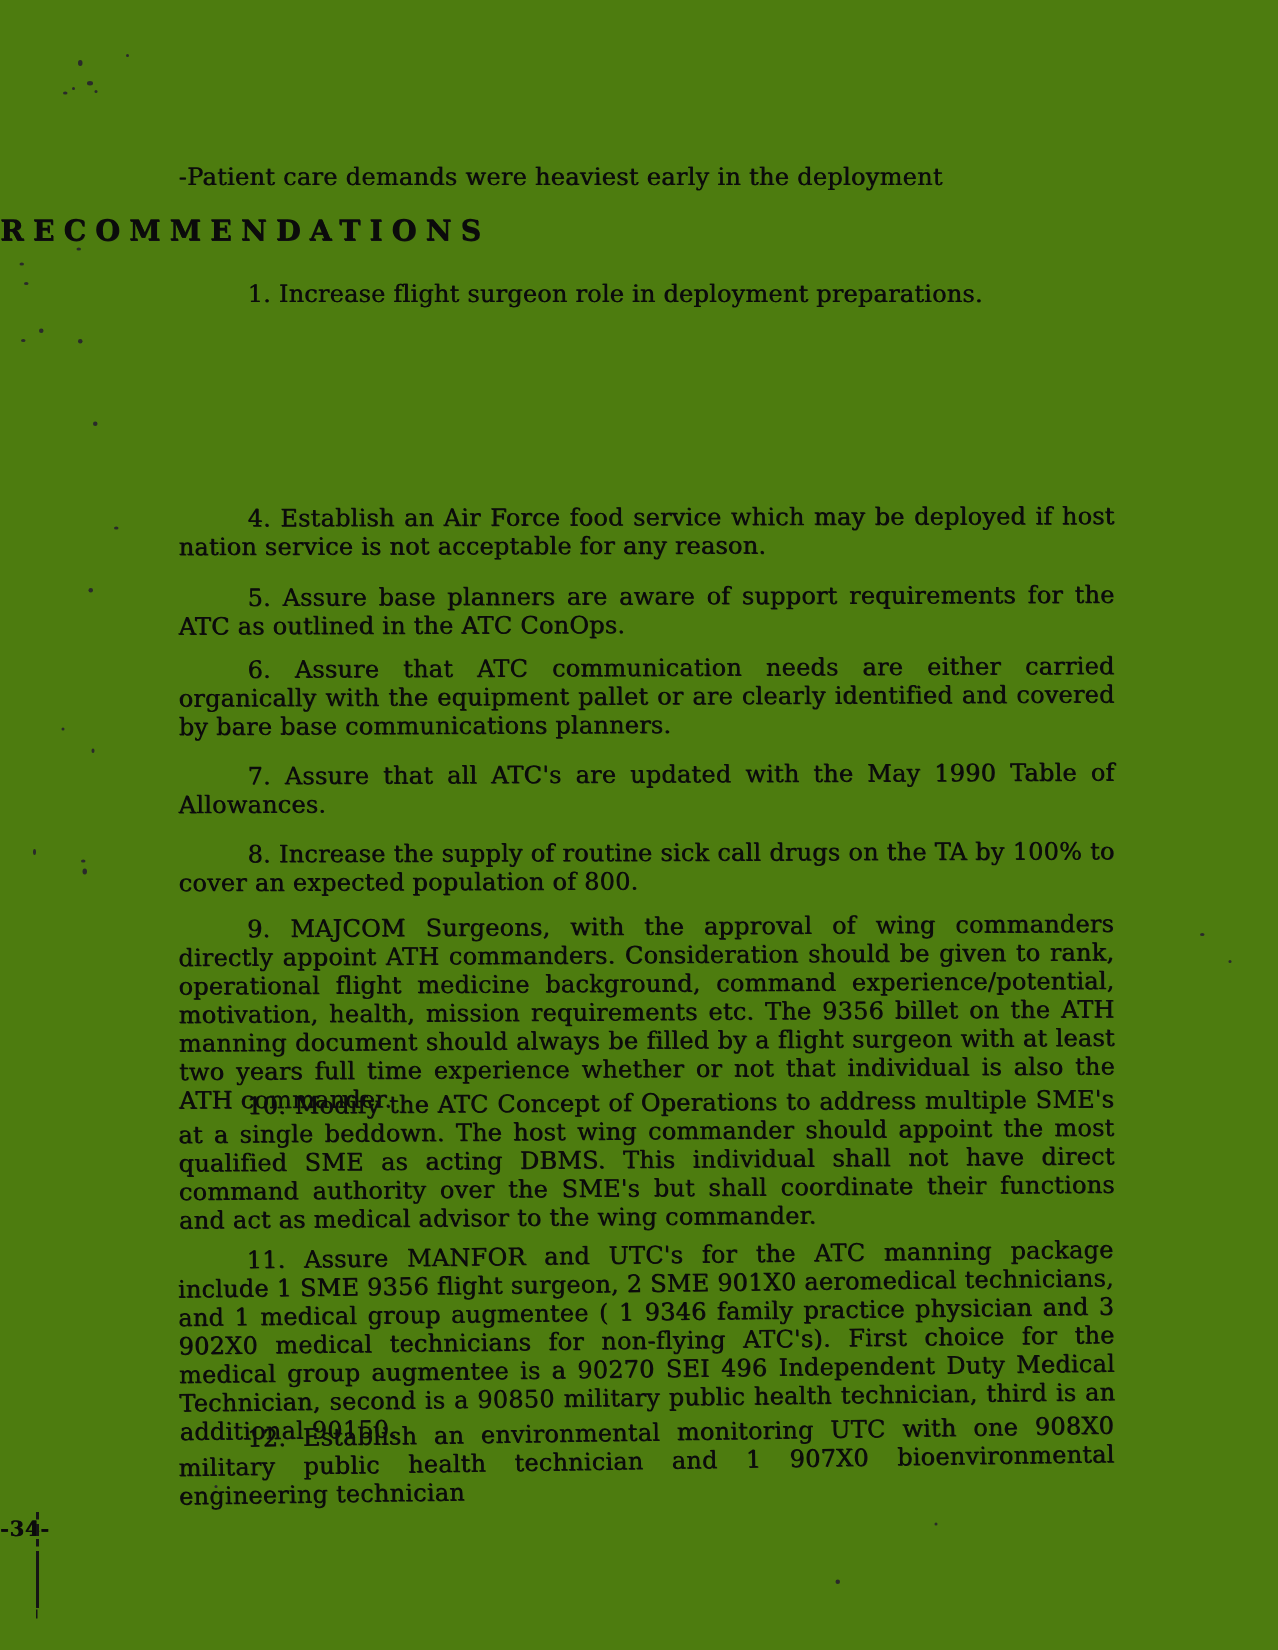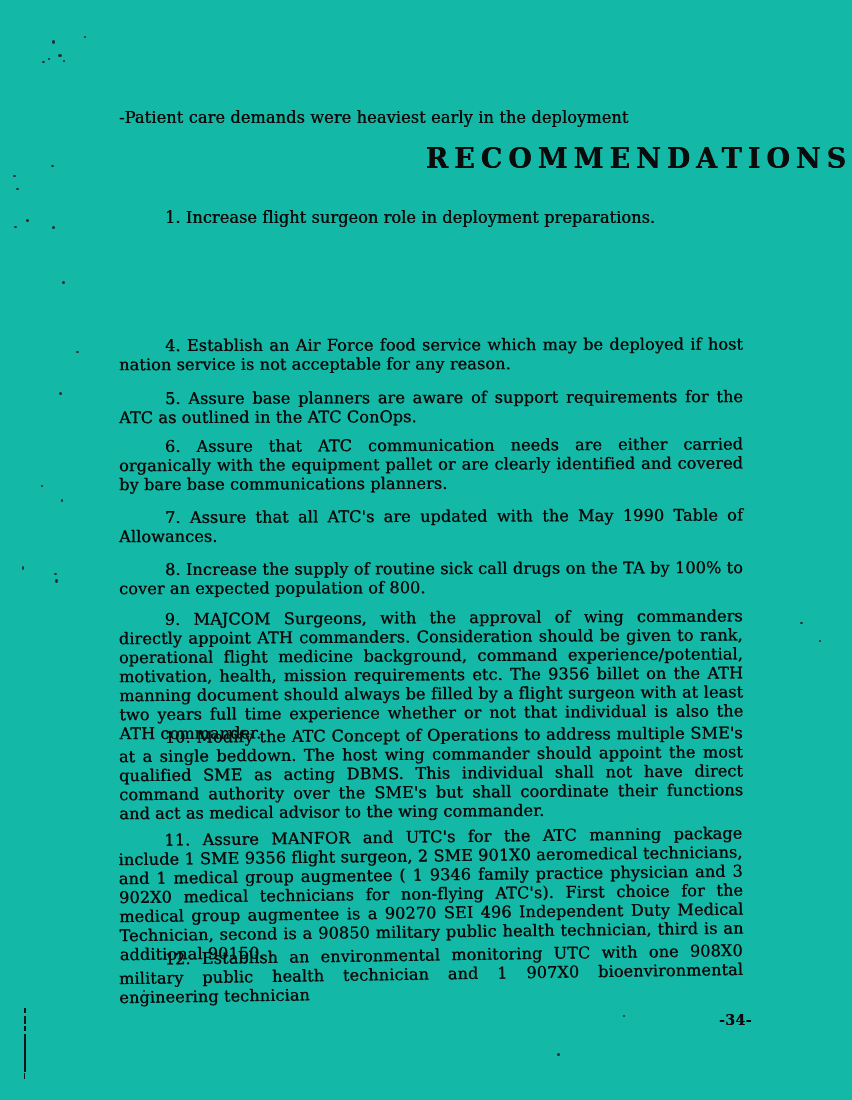--- a/index.html
+++ b/index.html
@@ -4,43 +4,43 @@
 <style>
   html, body {
     margin: 0;
     padding: 0;
     background: #ffffff;
   }
   .page {
     position: relative;
     width: 852px;
     height: 1100px;
-    background: #14b8a6;
+    background: #4d7c0f;
     overflow: hidden;
     font-family: "DejaVu Serif", "Liberation Serif", serif;
     color: #0b0b0b;
   }
   .intro-line {
     position: absolute;
     left: 119px;
     top: 108px;
     width: 560px;
     font-size: 16px;
     line-height: 19px;
     letter-spacing: 0.2px;
     text-shadow: 0.4px 0.3px 0 #101010;
     white-space: nowrap;
   }
   .heading {
     position: absolute;
     left: 0;
     top: 143px;
     width: 852px;
-    text-align: right;
-    font-size: 27px;
+    text-align: left;
+    font-size: 19px;
     font-weight: bold;
     letter-spacing: 6px;
     text-shadow: 0.4px 0.4px 0 #101010;
   }
   .para {
     position: absolute;
     left: 119px;
     width: 624px;
     margin: 0;
     font-size: 16px;
@@ -50,21 +50,21 @@
     text-align-last: left;
     text-indent: 46px;
     text-shadow: 0.4px 0.3px 0 #101010;
     transform-origin: left center;
   }
   .page-number {
     position: absolute;
     left: 0;
     top: 1012px;
     width: 752px;
-    text-align: right;
+    text-align: left;
     font-size: 14px;
     font-weight: bold;
     letter-spacing: 0.5px;
     text-shadow: 0.4px 0.3px 0 #101010;
   }
   
   .speck {
     position: absolute;
     background: #2a2a2a;
     border-radius: 50%;
@@ -78,21 +78,21 @@
 </style>
 </head>
 <body>
 
 <div class="page">
 
   <div class="intro-line">-Patient care demands were heaviest early in the deployment</div>
 
   <div class="heading">RECOMMENDATIONS</div>
 
-  <p class="para" style="top:208px;">1. Increase flight surgeon role in deployment preparations.</p>
+  <p class="para" style="top:186px;">1. Increase flight surgeon role in deployment preparations.</p>
   <p class="para" style="top:336px; transform:rotate(-0.15deg);">4. Establish an Air Force food service which may be deployed if host nation service is not acceptable for any reason.</p>
   <p class="para" style="top:389px; transform:rotate(-0.2deg);">5. Assure base planners are aware of support requirements for the ATC as outlined in the ATC ConOps.</p>
   <p class="para" style="top:437px; transform:rotate(-0.25deg);">6. Assure that ATC communication needs are either carried organically with the equipment pallet or are clearly identified and covered by bare base communications planners.</p>
   <p class="para" style="top:508px; transform:rotate(-0.25deg);">7. Assure that all ATC's are updated with the May 1990 Table of Allowances.</p>
   <p class="para" style="top:560px; transform:rotate(-0.2deg);">8. Increase the supply of routine sick call drugs on the TA by 100% to cover an expected population of 800.</p>
   <p class="para" style="top:610px; transform:rotate(-0.35deg);">9. MAJCOM Surgeons, with the approval of wing commanders directly appoint ATH commanders.  Consideration should be given to rank, operational flight medicine background, command experience/potential, motivation, health, mission requirements etc. The 9356 billet on the ATH manning document should always be filled by a flight surgeon with at least two years full time experience whether or not that individual is also the ATH commander.</p>
   <p class="para" style="top:728px; transform:rotate(-0.45deg);">10. Modify the ATC Concept of Operations to address multiple SME's at a single beddown.  The host wing commander should appoint the most qualified SME as acting DBMS.  This individual shall not have direct command authority over the SME's but shall coordinate their functions and act as medical advisor to the wing commander.</p>
   <p class="para" style="top:831px; transform:rotate(-0.7deg);">11. Assure MANFOR and UTC's for the ATC manning package  include 1 SME 9356 flight surgeon, 2 SME 901X0 aeromedical technicians, and 1 medical group augmentee  ( 1 9346 family practice physician and 3 902X0 medical technicians for non-flying ATC's).  First choice for the medical group augmentee is a 90270 SEI 496 Independent Duty Medical Technician, second is a 90850 military public health technician, third is an additional 90150.</p>
   <p class="para" style="top:950px; transform:rotate(-0.85deg);">12. Establish an environmental monitoring UTC with one 908X0 military public health technician and 1 907X0 bioenvironmental engineering technician</p>
 

